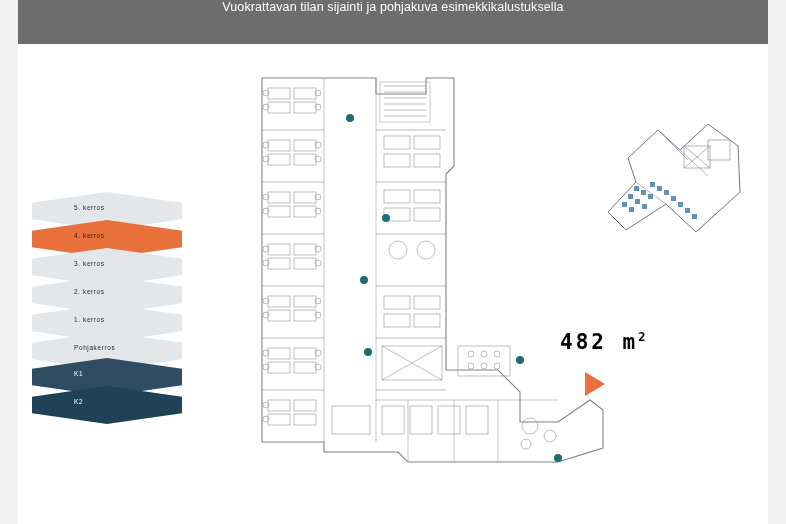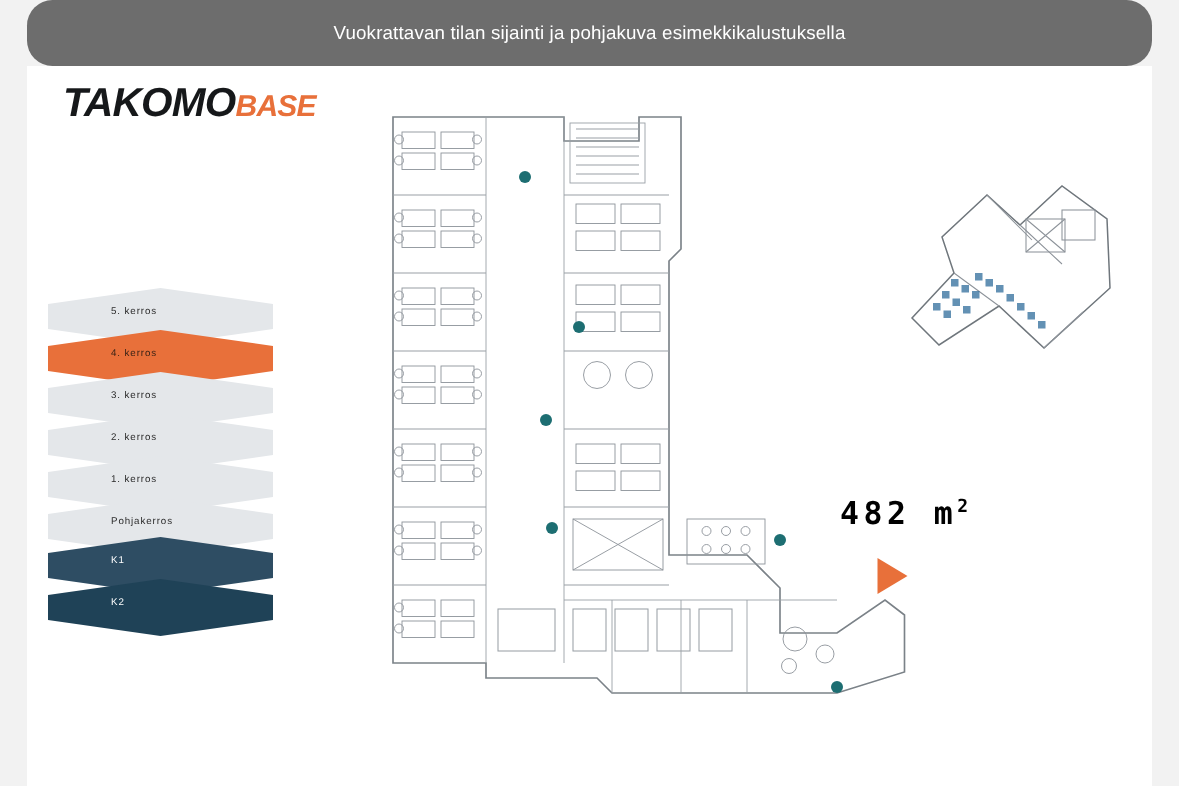--- a/index.html
+++ b/index.html
@@ -18,23 +18,21 @@
   
   .header-bar {
     position: absolute;
     left: 18px;
     top: 0;
     width: 750px;
     height: 44px;
     background: #6d6d6d;
     color: #ffffff;
     display: flex;
-    align-items: center;
     justify-content: center;
-    border-radius: 17px;
   }
   .header-title {
     font-size: 12.5px;
     font-weight: normal;
     letter-spacing: 0.1px;
     color: #ffffff;
     text-align: center;
   }
   
   .slide {
@@ -146,23 +144,20 @@
 
   <div class="edge-left"></div>
   <div class="edge-right"></div>
 
   <div class="header-bar">
     <div class="header-title">Vuokrattavan tilan sijainti ja pohjakuva esimekkikalustuksella</div>
   </div>
 
   <div class="slide"></div>
 
-  <div class="logo">
-    <span class="takomo">TAKOMO</span><span class="base">BASE</span>
-  </div>
 
   <div class="floor-stack">
     <div class="floor light" style="top:44px;">
       <div class="shape" style="background:#e4e7ea;"></div>
       <div class="label">5. kerros</div>
     </div>
     <div class="floor accent" style="top:72px;">
       <div class="shape" style="background:#e8703a;"></div>
       <div class="label">4. kerros</div>
     </div>

